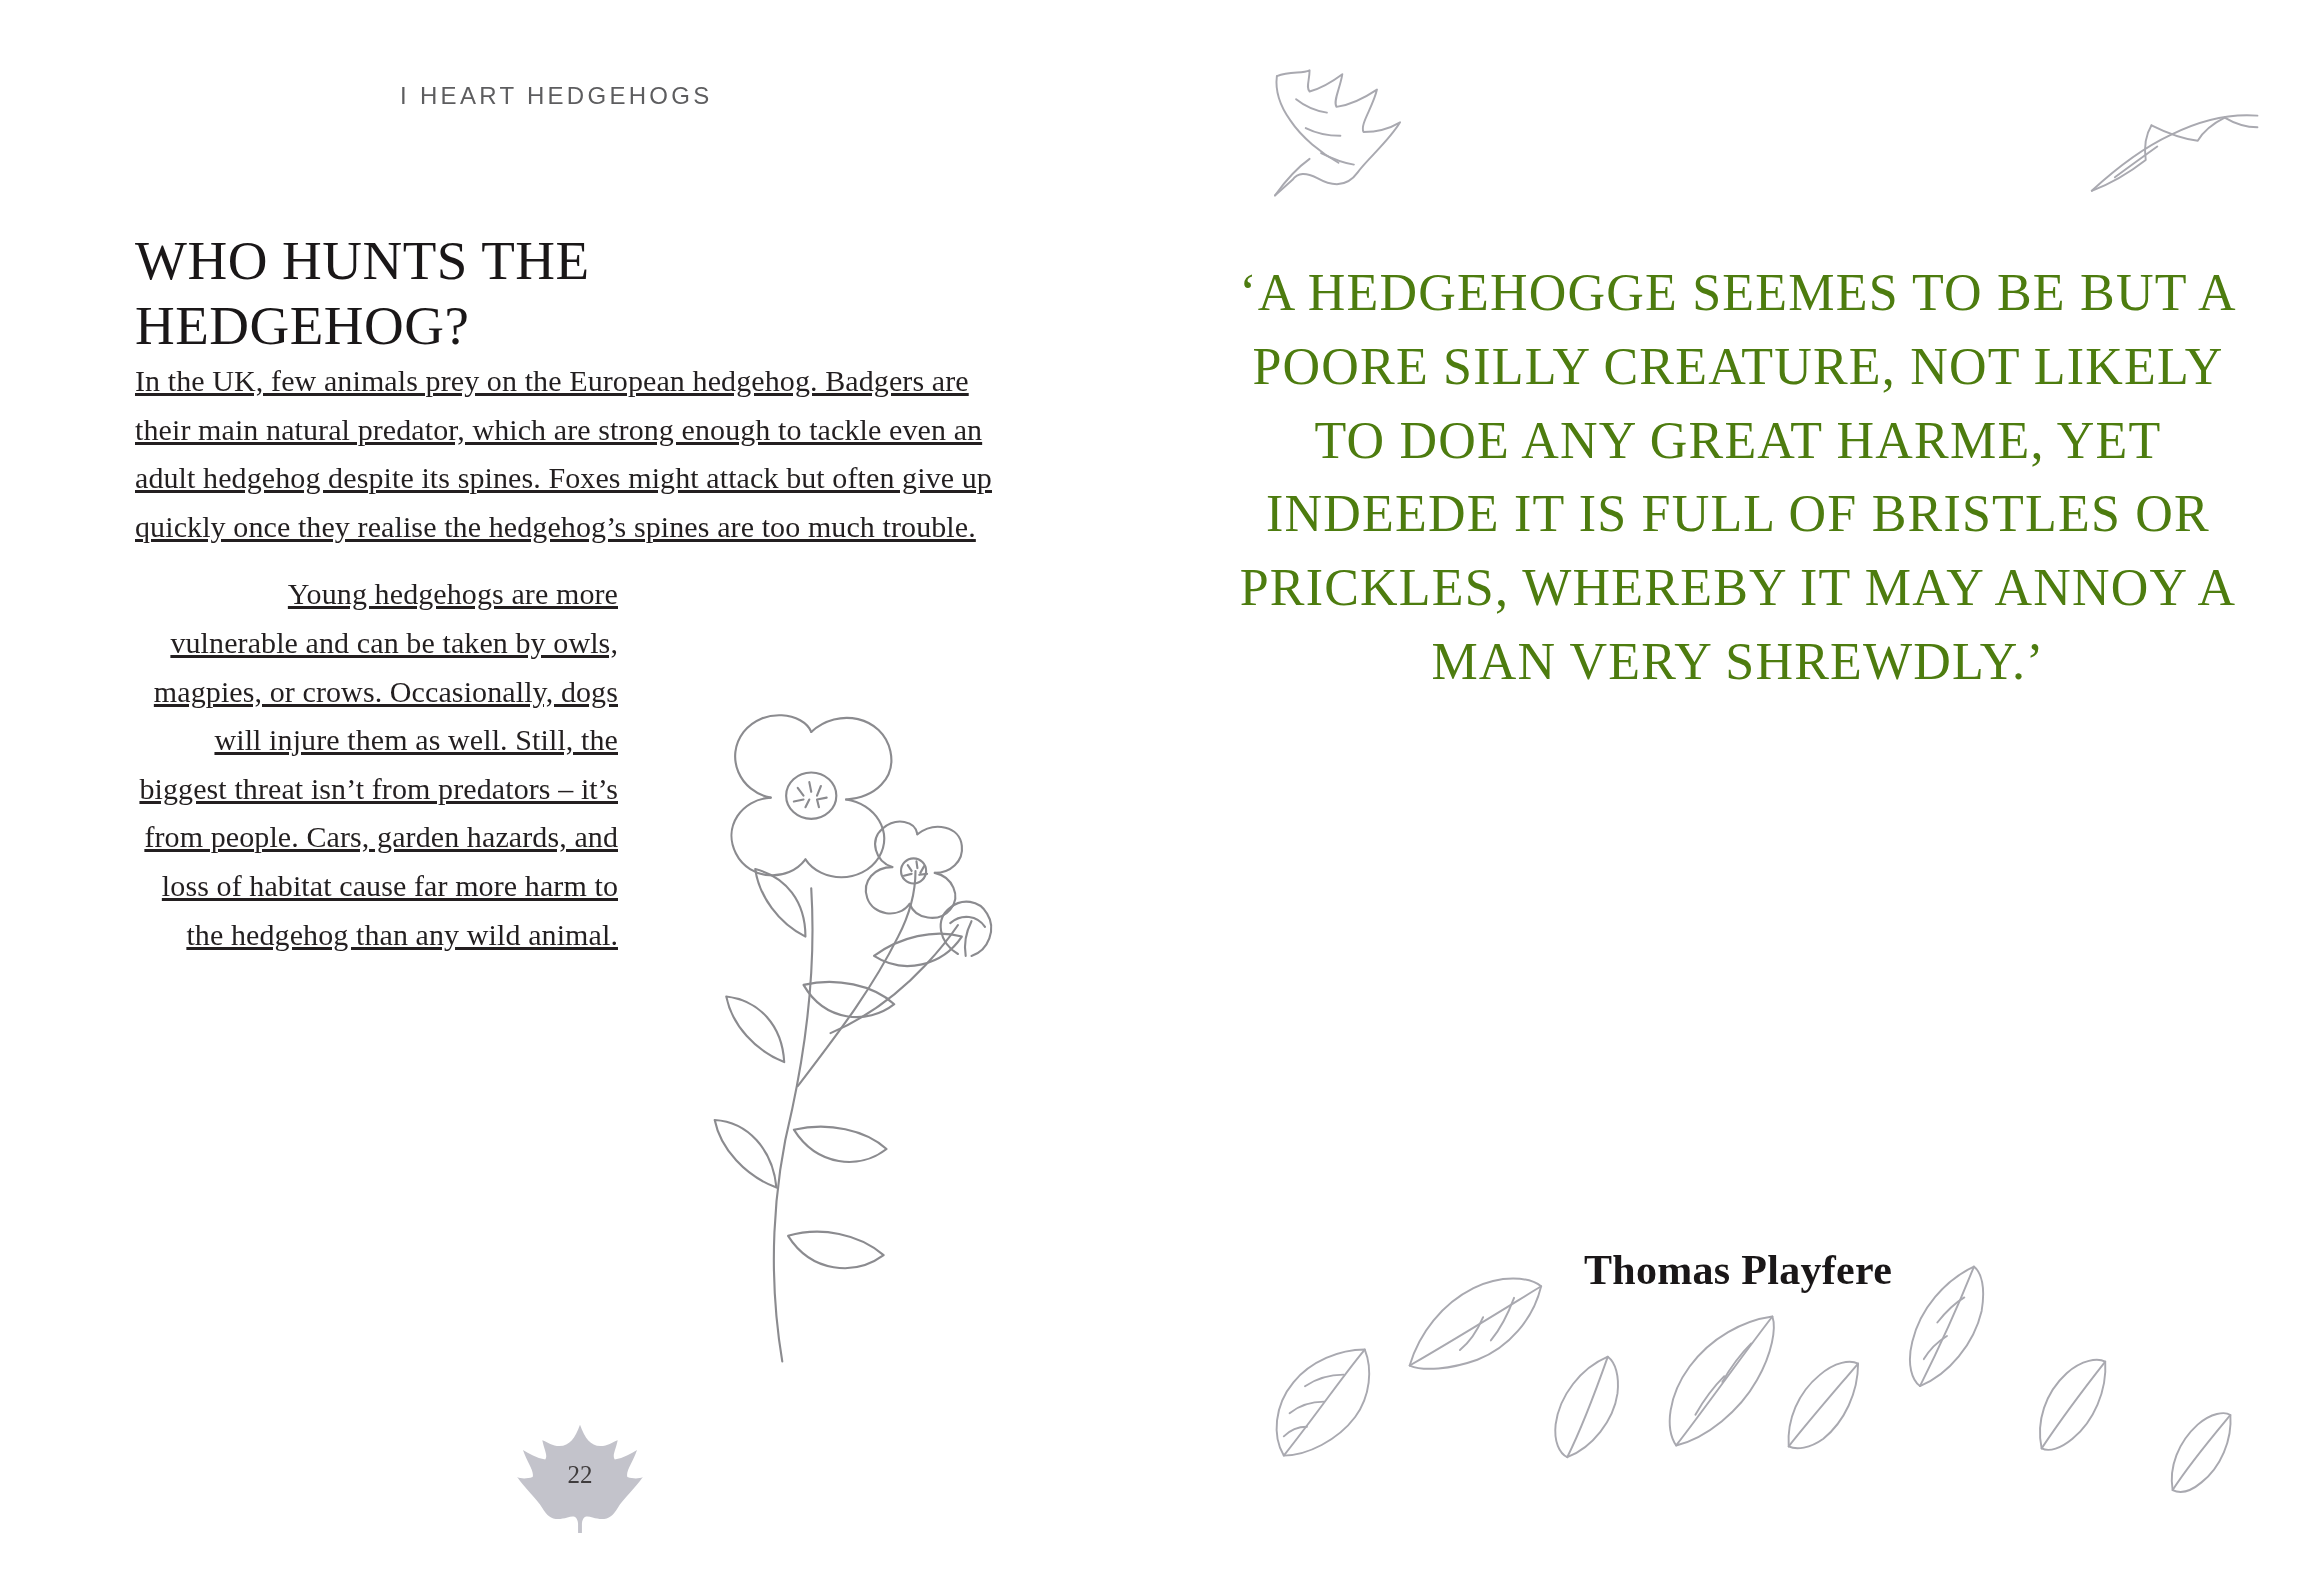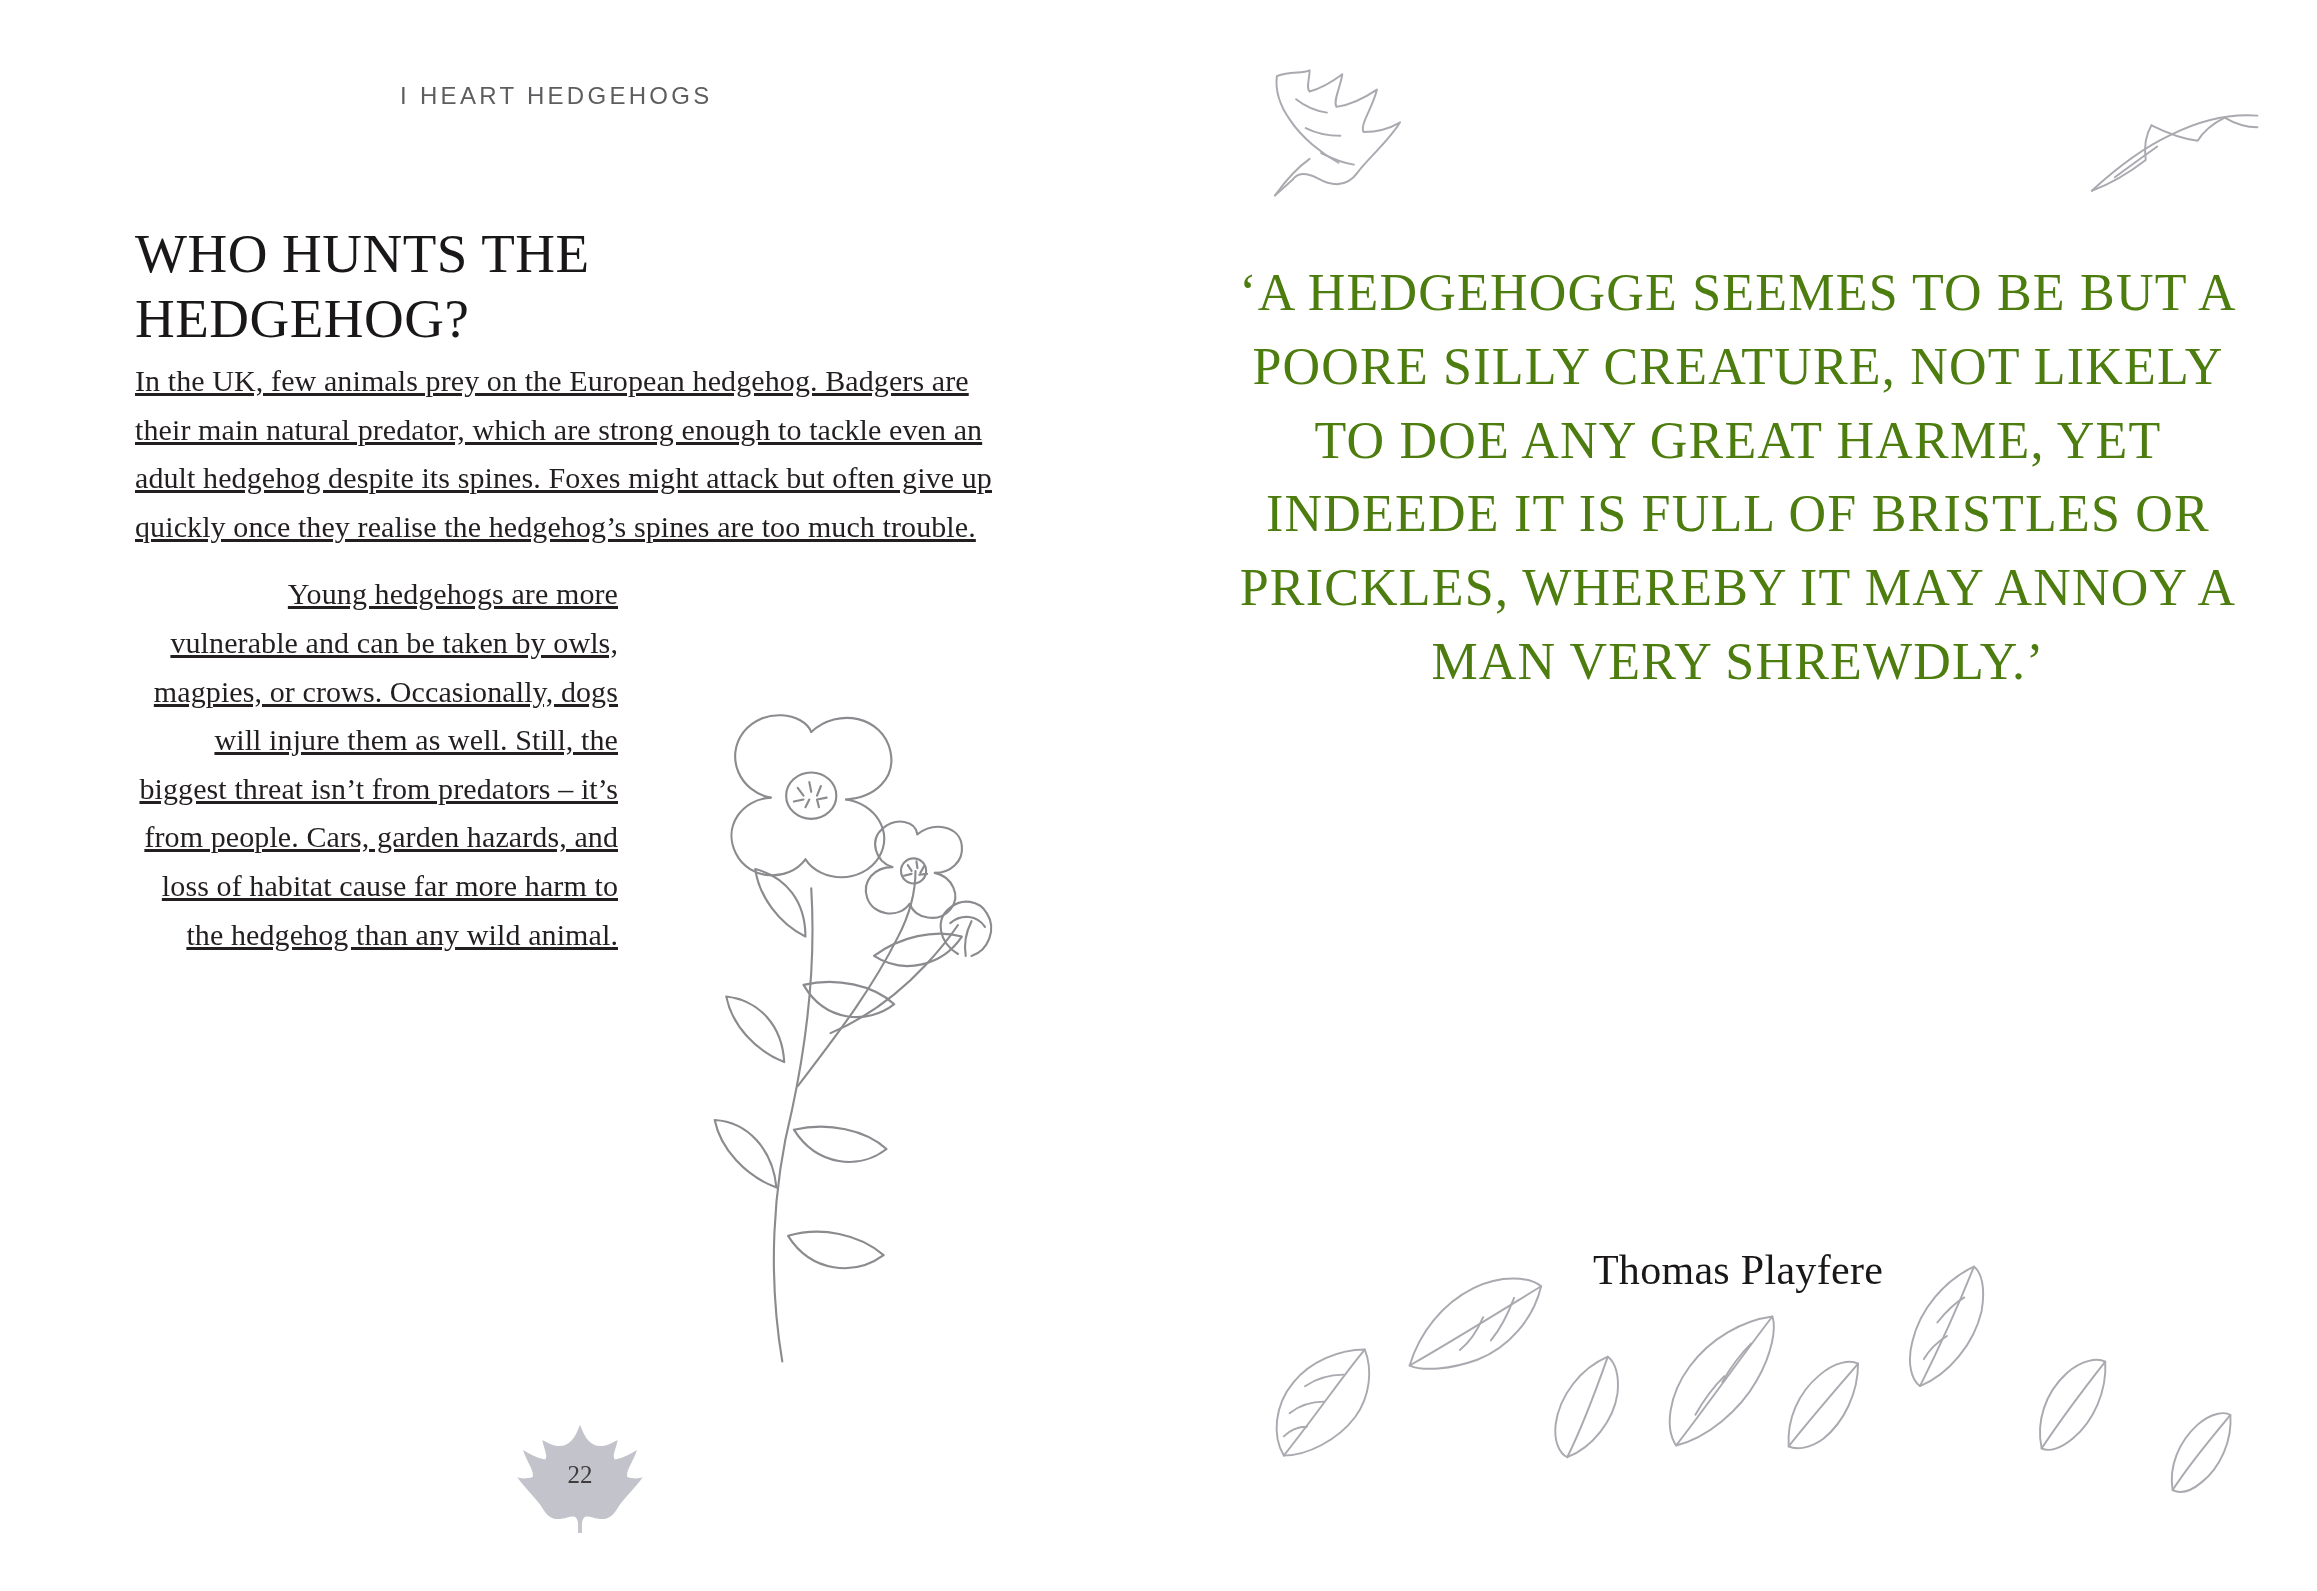--- a/index.html
+++ b/index.html
@@ -38,21 +38,21 @@
     font-family: "Liberation Sans", sans-serif;
     font-size: 24px;
     letter-spacing: 3.3px;
     color: #5d5d5f;
     font-weight: 400;
   }
 
   .chapter-title {
     position: absolute;
     left: 135px;
-    top: 185px;
+    top: 192px;
     width: 676px;
     font-family: "Liberation Serif", serif;
     font-size: 55px;
     line-height: 1.18;
     letter-spacing: 0.5px;
     color: #1a1718;
     font-weight: 400;
   }
 
   .body-col {
@@ -128,20 +128,21 @@
   .attribution {
     position: absolute;
     left: 68px;
     top: 1246px;
     width: 1023px;
     text-align: center;
     font-family: "Liberation Serif", serif;
     font-size: 42px;
     color: #1a1718;
     letter-spacing: 0.3px;
+    font-weight: bold;
   }
 
   .leaf-deco {
     position: absolute;
   }
 
   svg { display: block; }
 </style>
 </head>
 <body>

